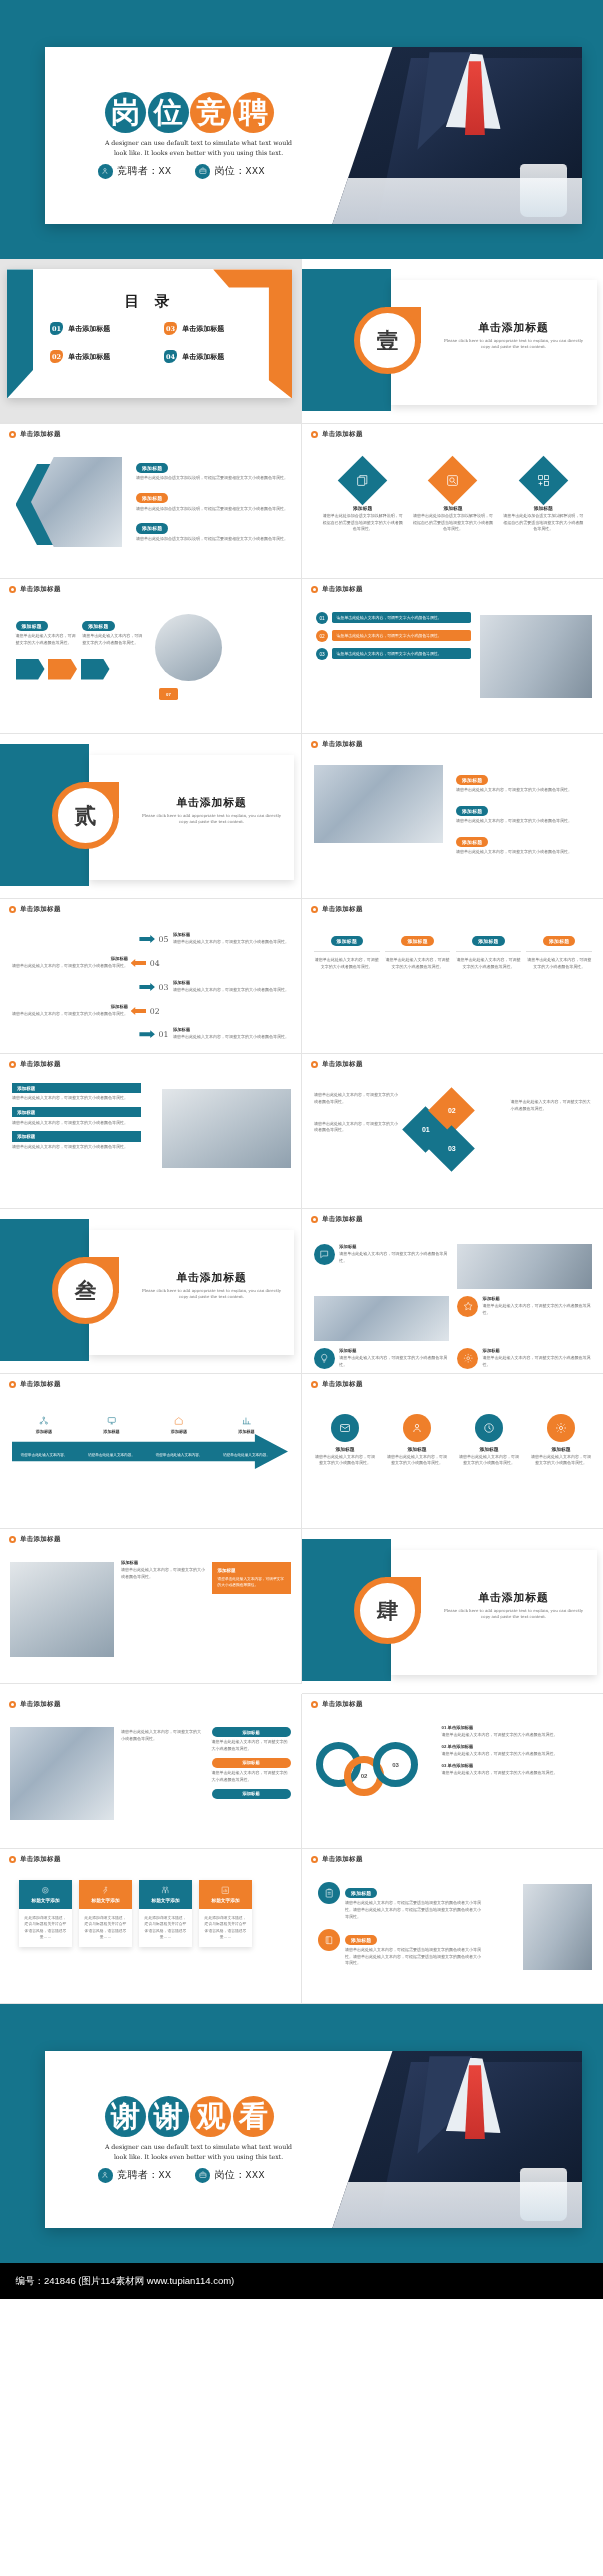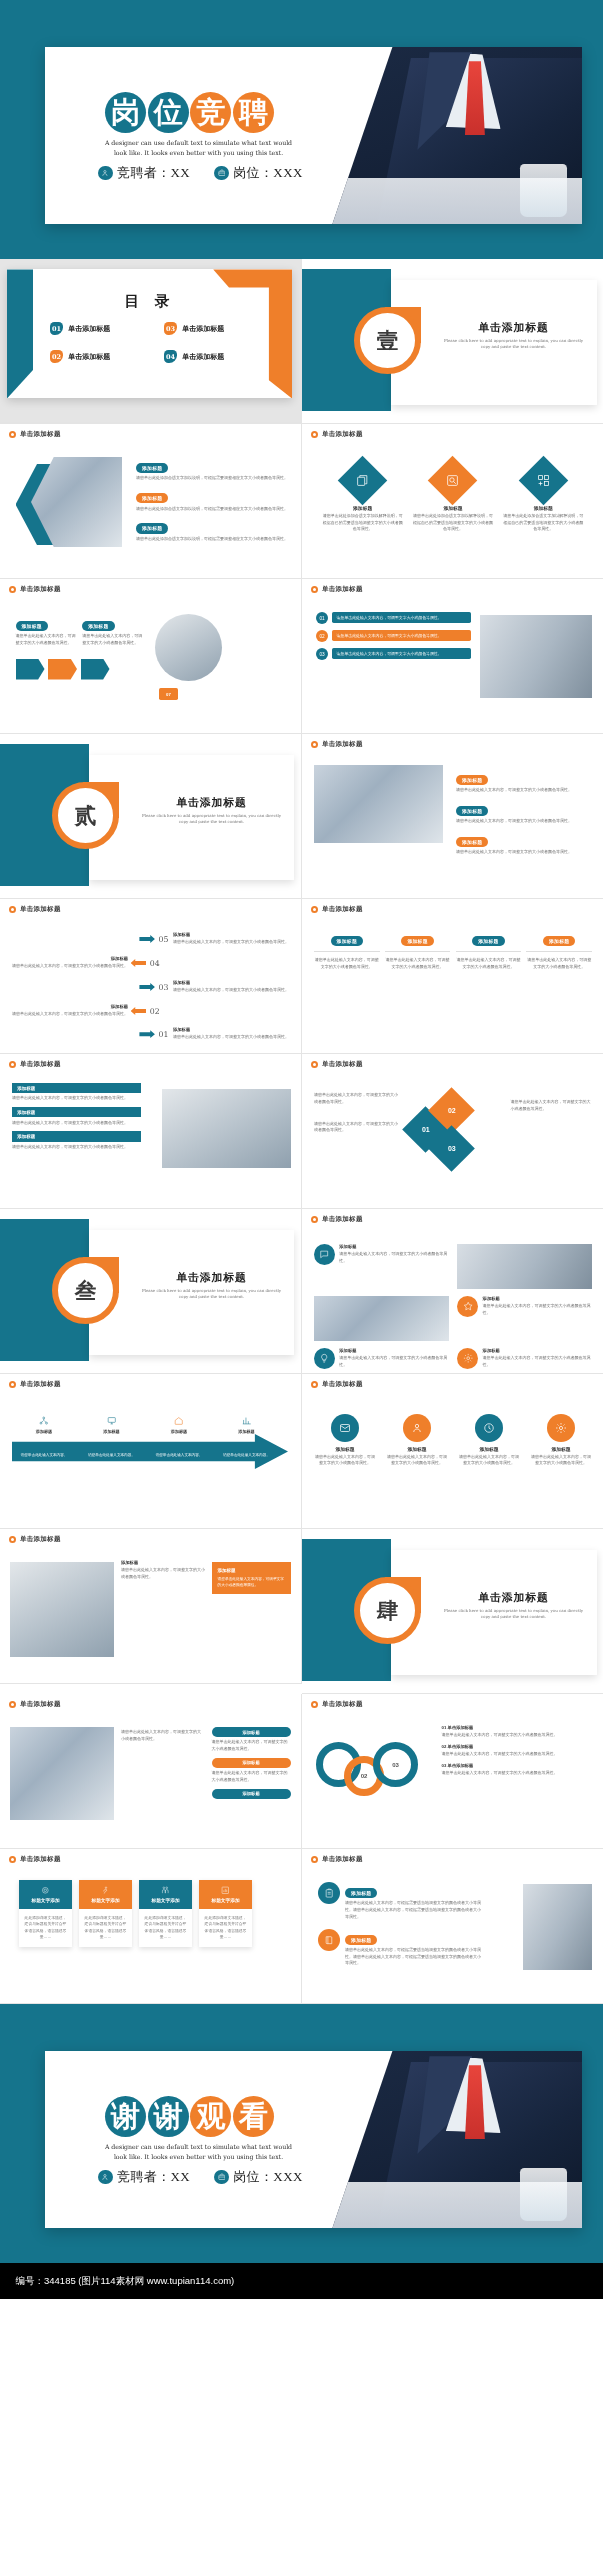--- a/index.html
+++ b/index.html
@@ -57,21 +57,21 @@
   .cover .ttl span { width:41px; height:41px; border-radius:50%; color:#fff;
       font-family:"DejaVu Serif", serif; font-weight:bold; font-size:29px;
       display:flex; align-items:center; justify-content:center; line-height:1; }
   .cover .sub { position:absolute; left:50px; top:91px; width:207px; text-align:center;
       font-family:"DejaVu Serif", serif; font-size:6.2px; color:#2b2b2b; line-height:1.55; }
   .cover .meta { position:absolute; left:53px; top:117px; display:flex; gap:24px; align-items:center; }
   .cover .meta .item { display:flex; align-items:center; gap:4.3px; }
   .cover .meta .ico { width:14.7px; height:14.7px; border-radius:50%; background:#15748c;
       display:flex; align-items:center; justify-content:center; }
   .cover .meta .ico svg { width:7.8px; height:7.8px; fill:none; stroke:#fff; stroke-width:1.6; }
-  .cover .meta .tx { font-family:Liberation Serif, serif; font-size:13px; color:#222; letter-spacing:0.4px; }
+  .cover .meta .tx { font-family:Liberation Mono, monospace; font-size:10px; color:#222; letter-spacing:0.4px; }
 
   
   .toc { height:164px; position:relative; background:#e5e5e5; border-bottom:0.9px solid #e4e4e4; }
   .toc .cardwrap { position:absolute; left:7px; top:10.4px; width:285px; height:129px; background:#fff; box-shadow:0 2.6px 8.6px rgba(0,0,0,.16); }
   .toc .tealcut { position:absolute; left:0; top:0; width:26px; height:129px; background:#15748c; clip-path:polygon(0 0,100% 0,100% 78%,0 100%); }
   .toc .orcut { position:absolute; right:0; top:0; width:105px; height:129px; background:#ef7f2a;
       clip-path:polygon(25% 0,100% 0,100% 100%,100% 100%,78% 86%,78% 14%,40% 14%); }
   .toc h2 { position:absolute; left:0; right:0; top:22.4px; text-align:center; font-family:"DejaVu Serif", serif;
       font-size:14.7px; letter-spacing:5.2px; color:#1d1d1d; font-weight:bold; }
   .toc .grid { position:absolute; left:43px; top:53px; width:216px;
@@ -887,17 +887,17 @@
                 <path d="M2.5 12.5h19"></path>
               </svg>
           </div>
           <div class="tx">岗位：XXX</div>
         </div>
       </div>
     </div>
   </div>
 
   <div class="footer">
-    <span>编号：344185 (图片114素材网 www.tupian114.com)</span>
+    <span>编号：241846 (图片114素材网 www.tupian114.com)</span>
   </div>
 
 </div>
 
 
 </body></html>

